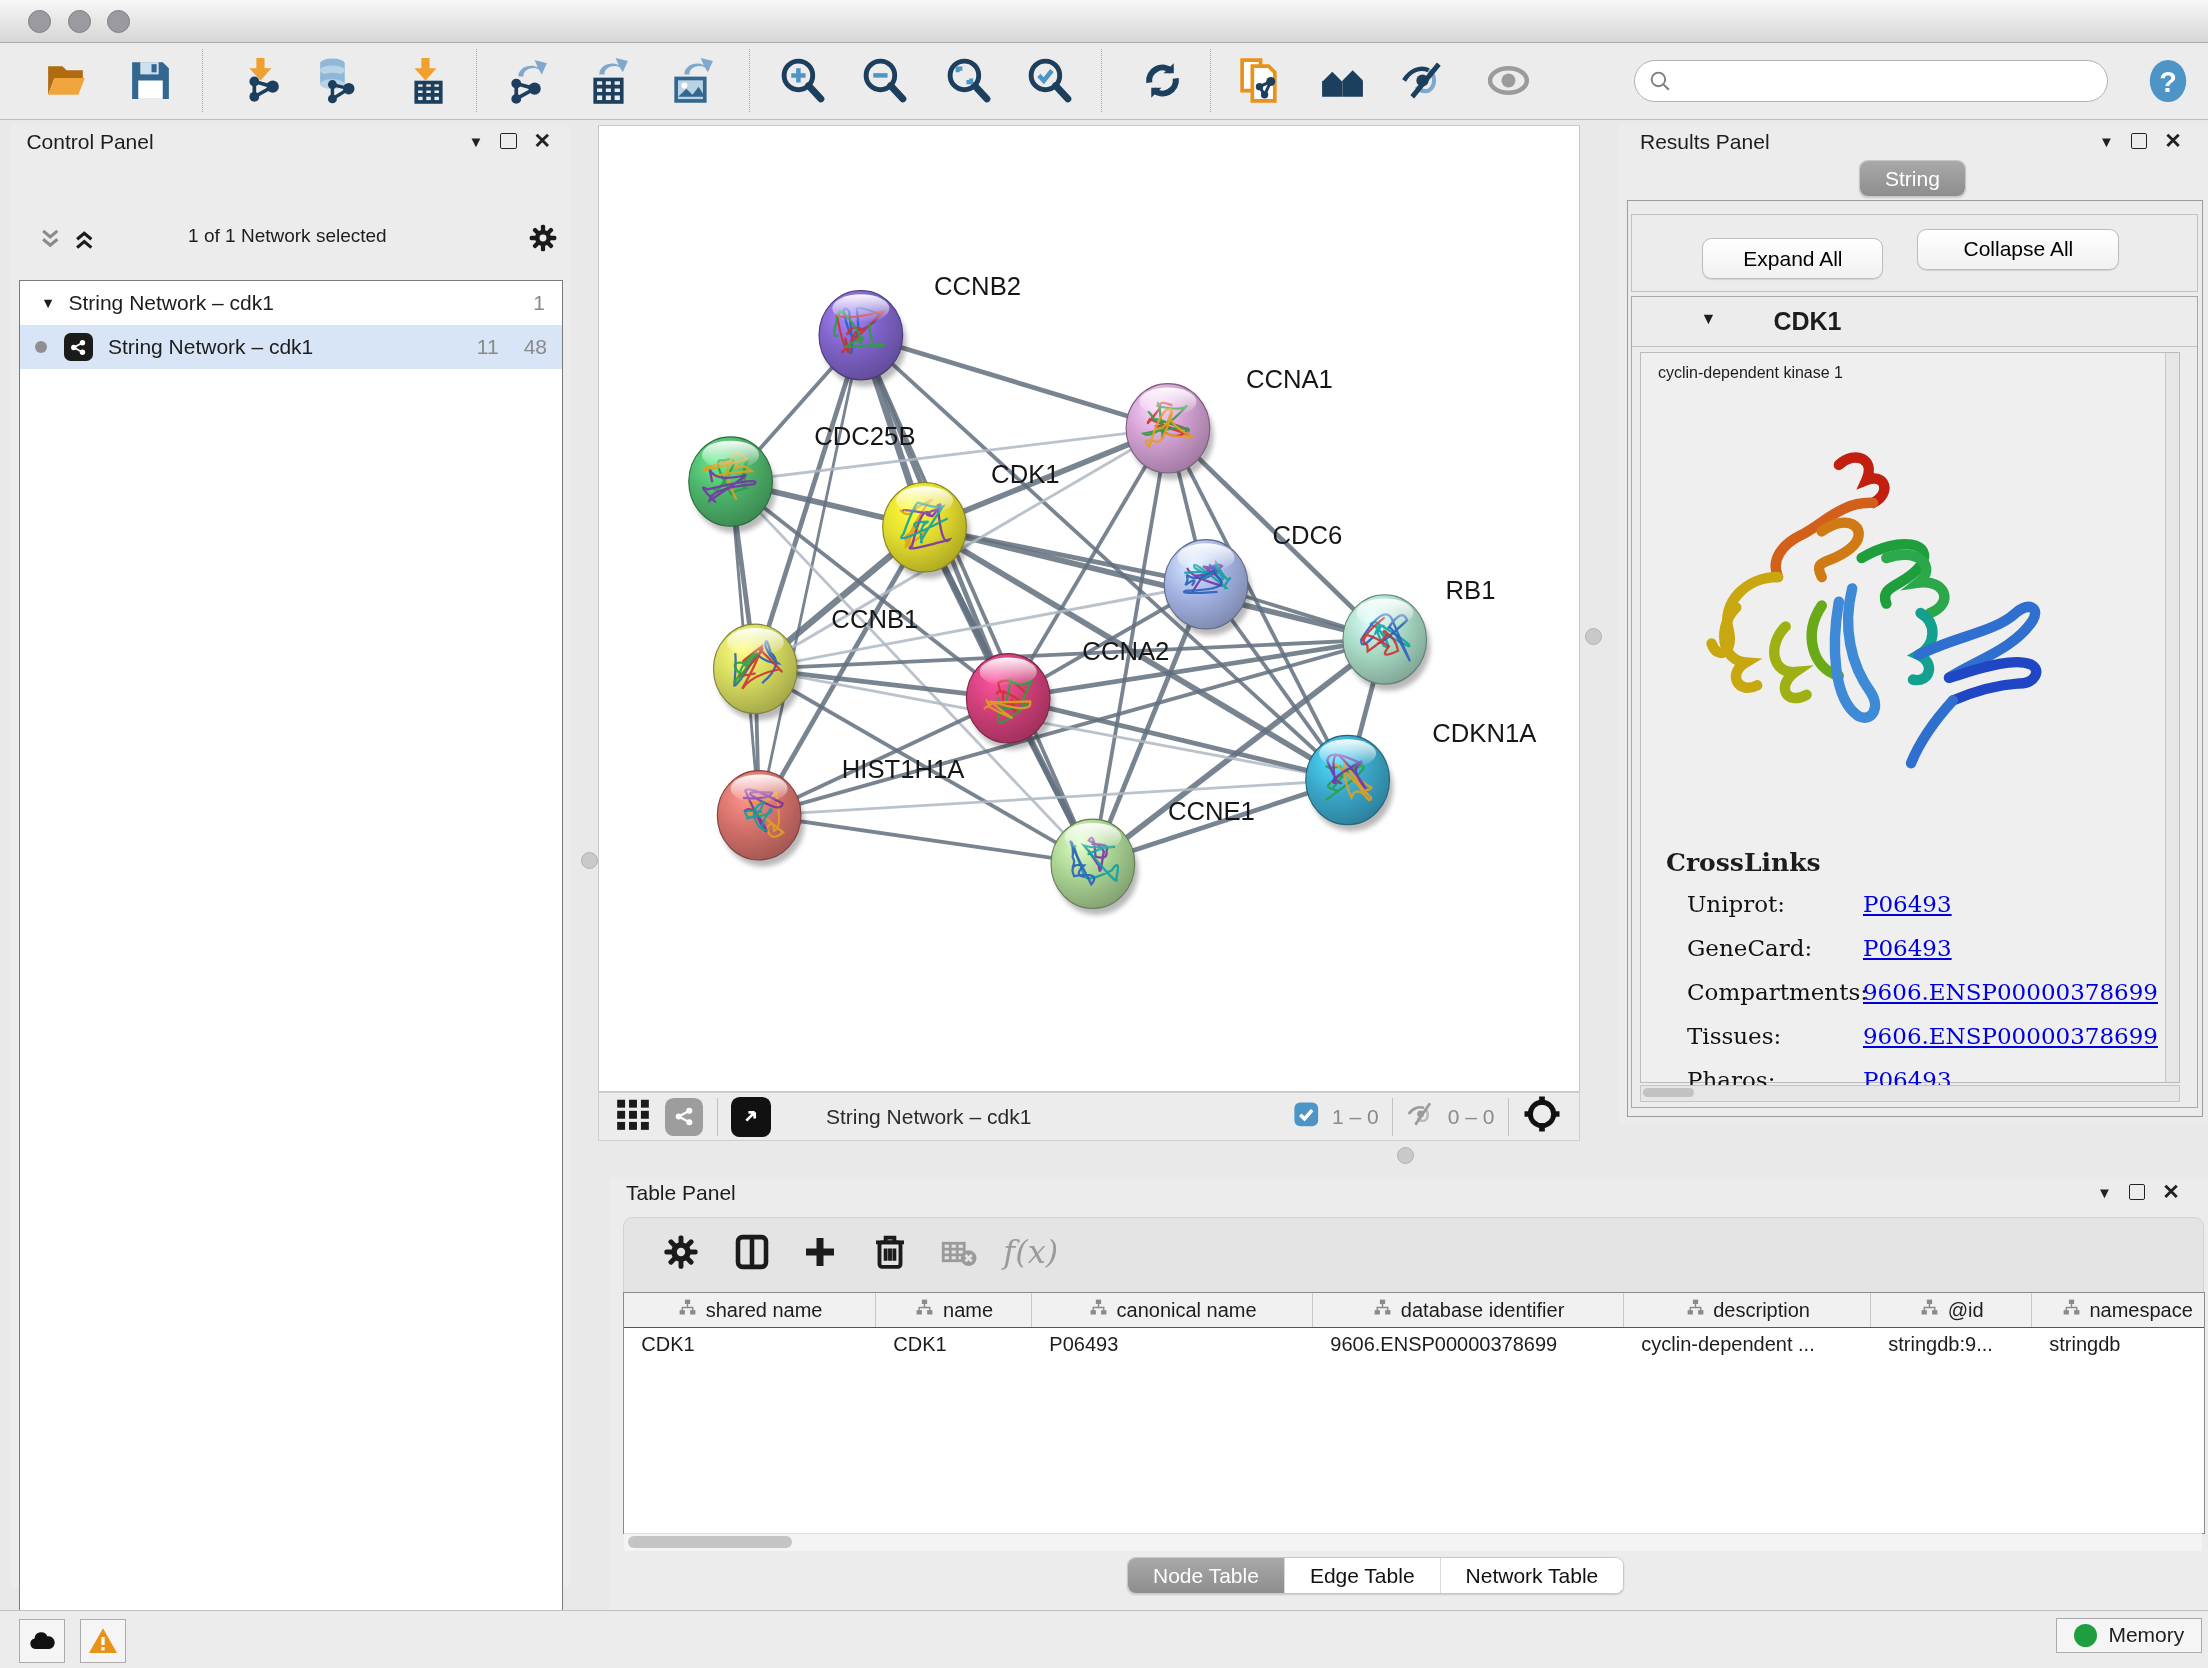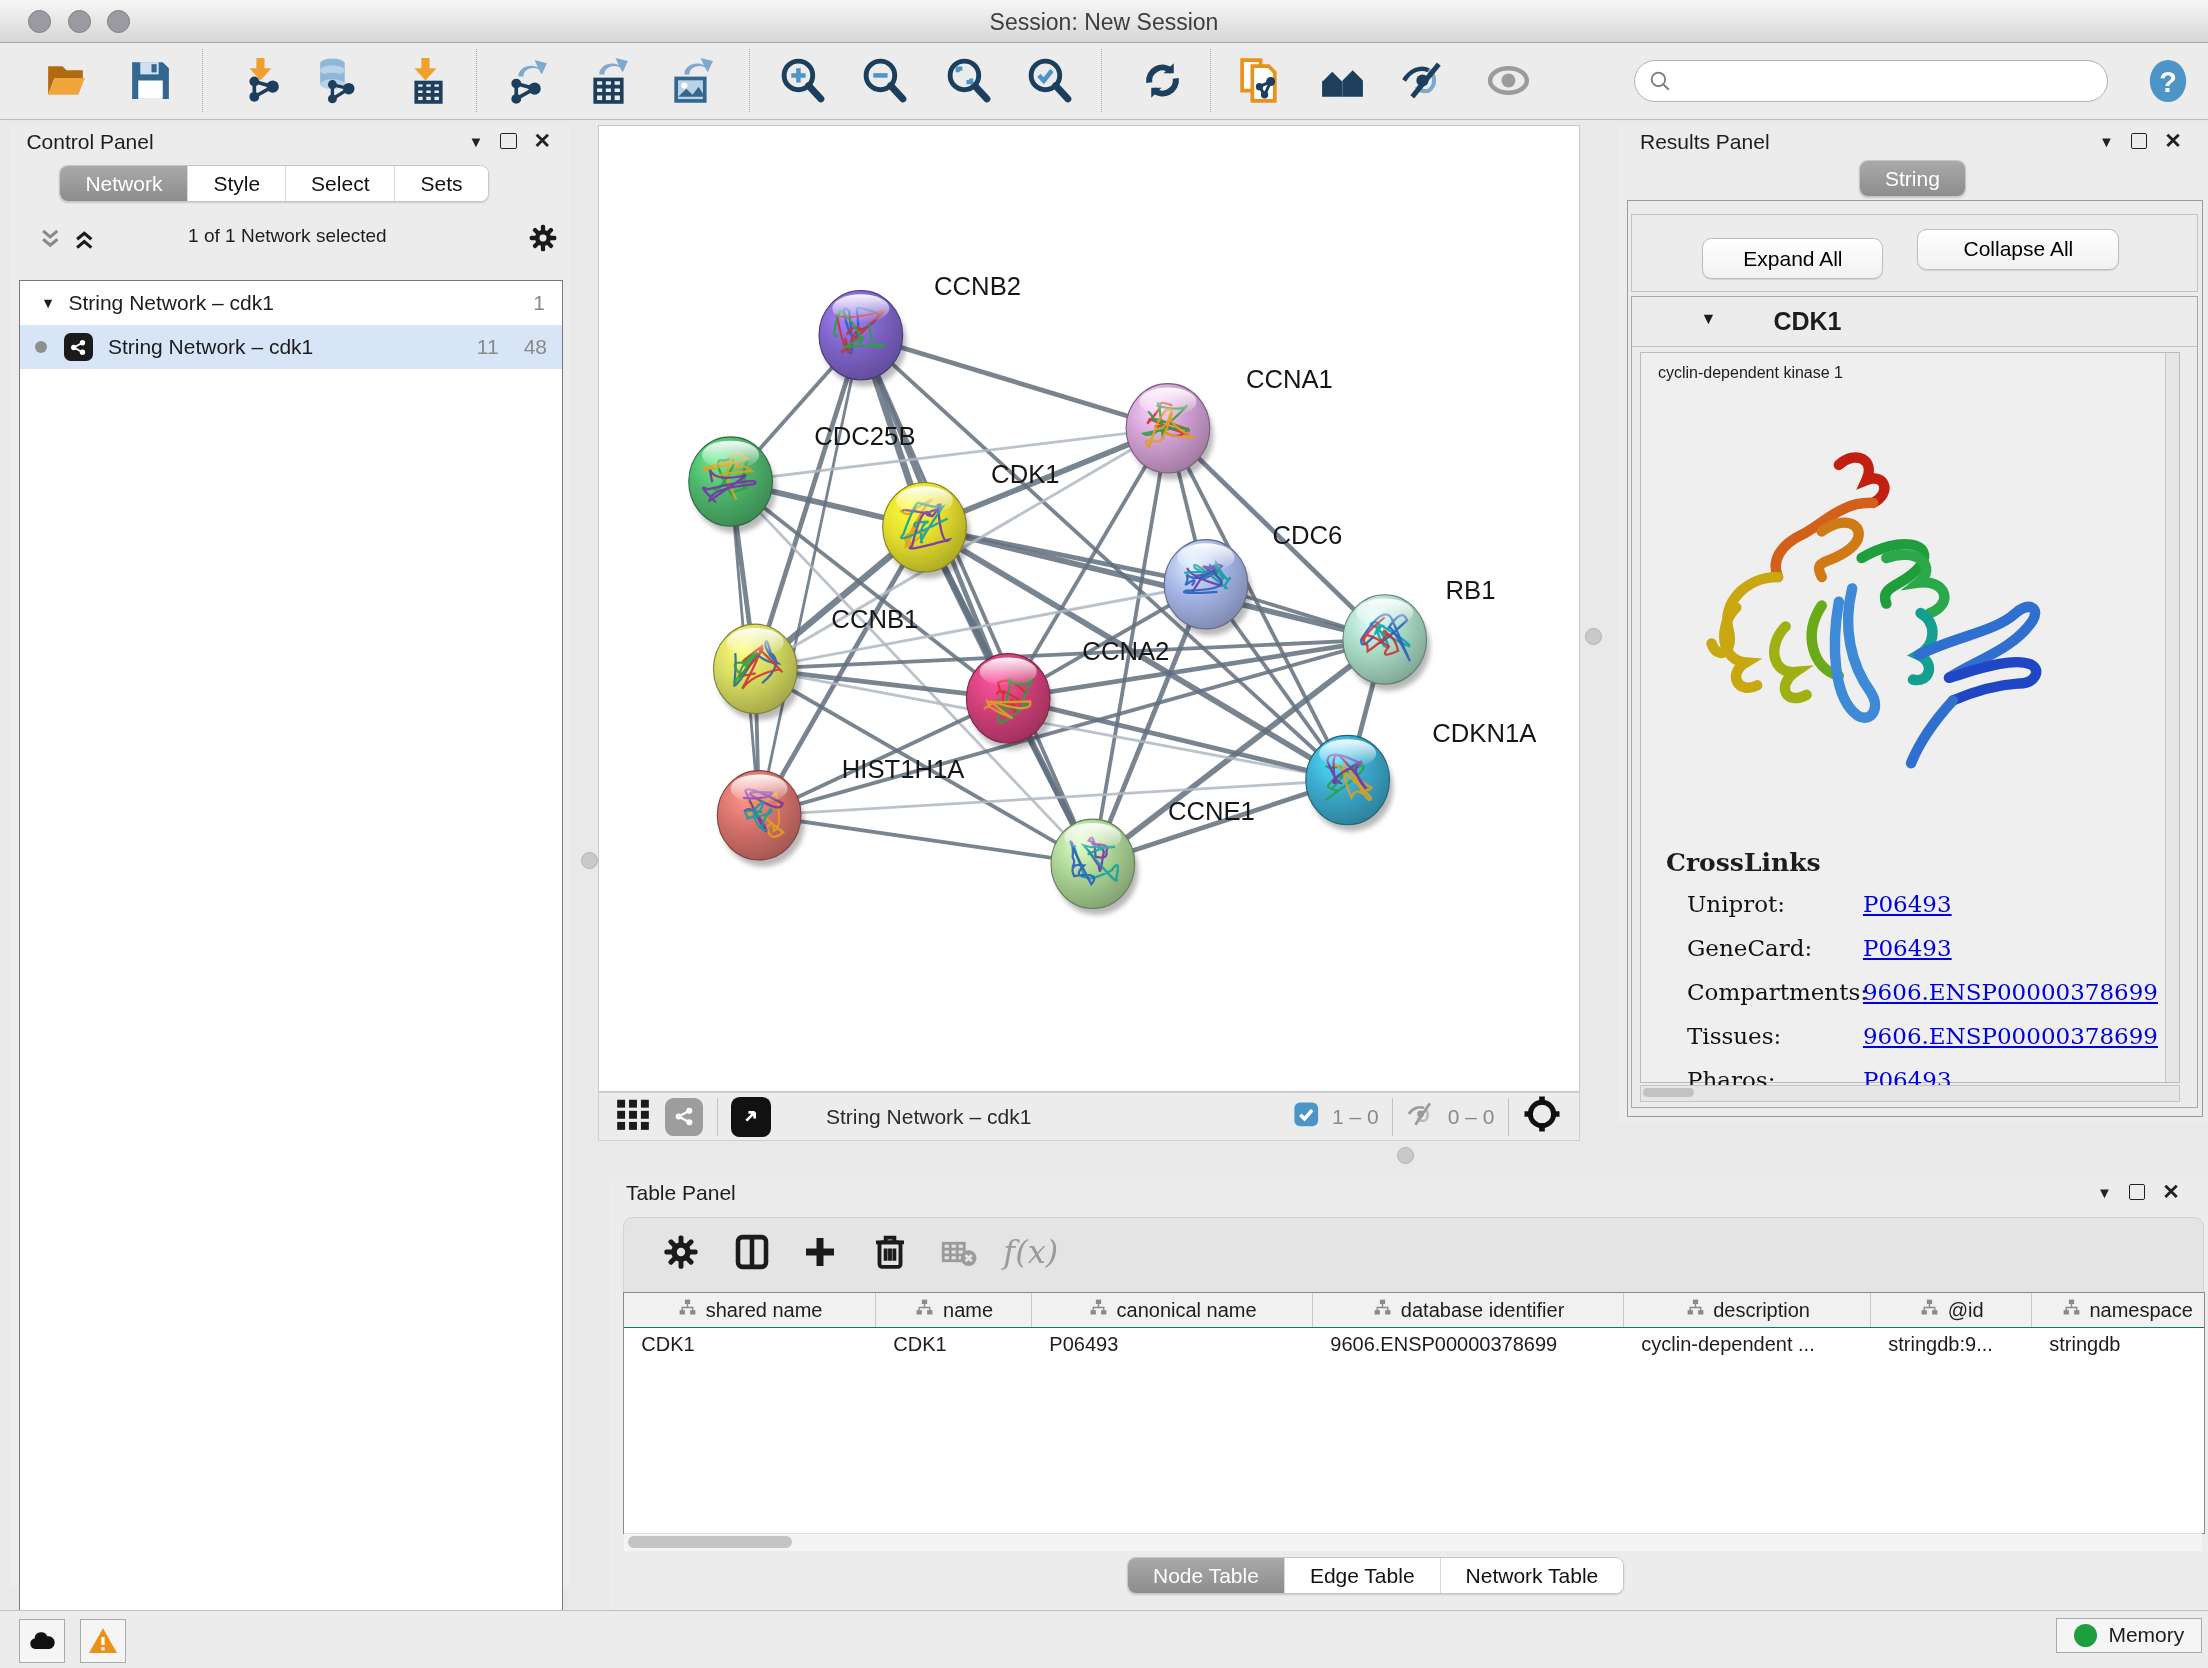--- a/index.html
+++ b/index.html
@@ -71,21 +71,20 @@
           font-size:21px;padding:4.8px 17px}
   .dotgreen{width:23px;height:23px;border-radius:50%;background:#1d9e3f}
 </style>
 </head>
 <body>
 
 <div class="abs titlebar">
   <div class="abs tl" style="left:27.6px"></div>
   <div class="abs tl" style="left:68px"></div>
   <div class="abs tl" style="left:107px"></div>
-  <div class="abs wtitle">Session: New Session</div>
 </div>
 
 <div class="abs toolbar">
   <span class="abs tbi" style="left:42px"><svg viewBox="0 0 24 24">
         <path d="M3 5h7l2 2h8v4H6L3 19z" fill="#b06a10"></path>
         <path d="M3 19l3.2-8.2H21L17.8 19z" fill="#f0a43c"></path>
       </svg></span>
   <span class="abs tbi" style="left:126px"><svg viewBox="0 0 24 24">
         <path d="M3 3h15l3 3v15H3z" fill="#33678f"></path>
         <rect x="7" y="3" width="9" height="6" fill="#cfe0ee"></rect>
@@ -218,26 +217,20 @@
         <text x="12" y="17.5" font-size="15" font-weight="bold" fill="#fff" text-anchor="middle" font-family="Liberation Sans,sans-serif">?</text>
       </svg></span>
 </div>
 
 <div class="abs cpanel">
   <div class="abs pttl" style="left:15px;top:4.8px">Control Panel</div>
   <div class="abs wctl" style="left:457px;top:7.6px">
     <span class="tri">▼</span>
     <span class="box"></span>
     <span class="xx">✕</span>
-  </div>
-  <div class="abs seg" style="left:48px;top:40px">
-    <span class="s sel">Network</span>
-    <span class="s">Style</span>
-    <span class="s">Select</span>
-    <span class="s">Sets</span>
   </div>
   <span class="abs" style="left:25px;top:100px"><svg width="28.5" height="28.5" viewBox="0 0 24 24" fill="none" stroke="#8a8a8a" stroke-width="2.6">
         <path d="M6 5l6 5 6-5M6 12l6 5 6-5"></path>
       </svg></span>
   <span class="abs" style="left:59px;top:100px"><svg width="28.5" height="28.5" viewBox="0 0 24 24" fill="none" stroke="#1b1b1b" stroke-width="2.6">
         <path d="M6 19l6-5 6 5M6 12l6-5 6 5"></path>
       </svg></span>
   <div class="abs" style="left:105px;top:100px;width:342px;text-align:center;font-size:19px">1 of 1 Network selected</div>
   <span class="abs" style="left:516px;top:97px"><svg width="32" height="32" viewBox="0 0 24 24" fill="#1b1b1b">
         <rect x="10.4" y="2" width="3.2" height="20" rx="1.2"></rect>

